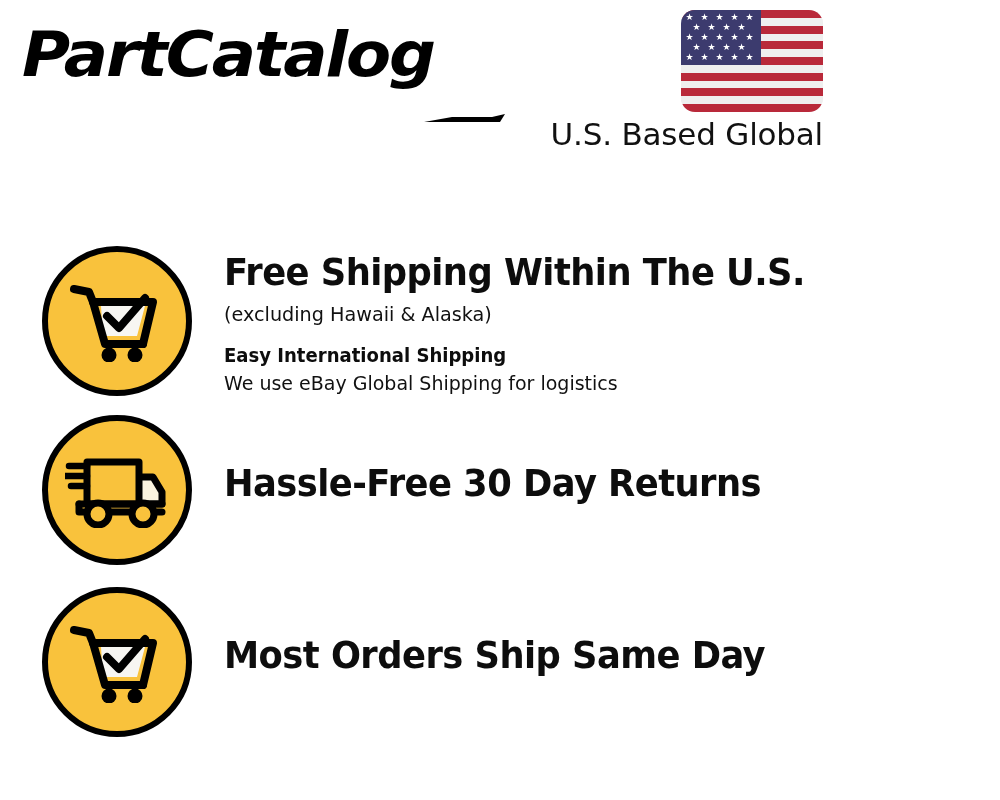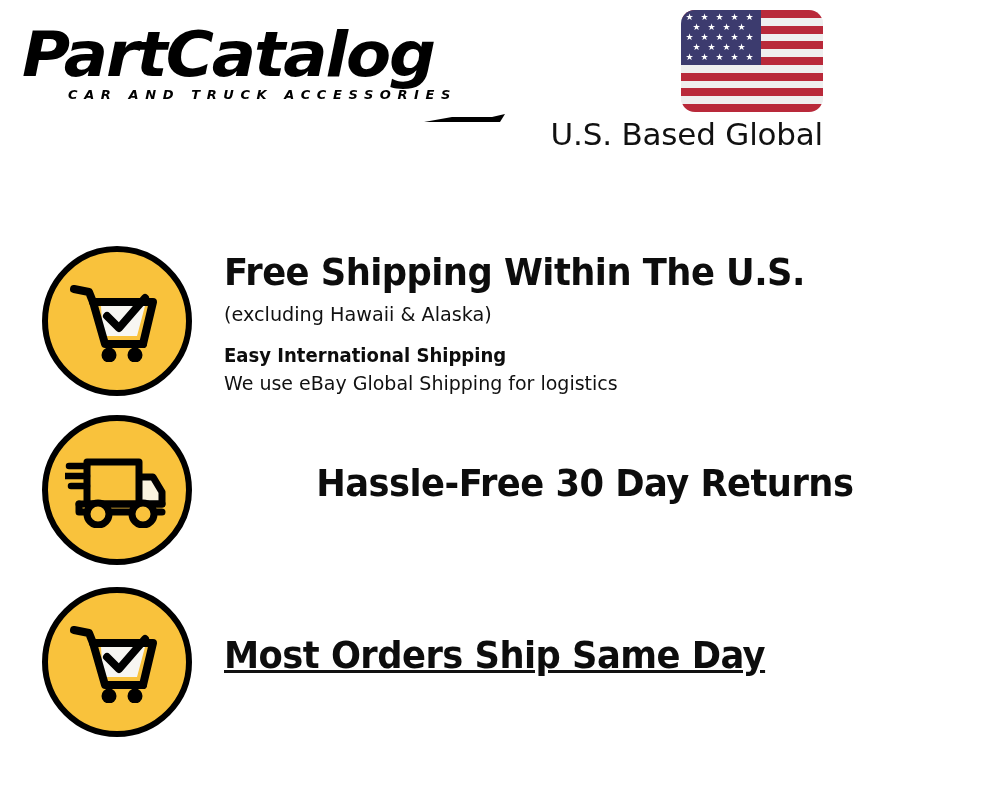--- a/index.html
+++ b/index.html
@@ -127,21 +127,21 @@
   }
   .feature-row {
     position: absolute;
     left: 0;
     width: 1000px;
     display: flex;
     align-items: flex-start;
   }
   .feature-row.row-1 { top: 16px; }
   .feature-row.row-2 { top: 185px; }
-  .feature-row.row-3 { top: 357px; text-decoration: underline; }
+  .feature-row.row-3 { top: 357px; }
 
   .badge {
     flex: 0 0 auto;
     width: 150px;
     height: 150px;
     margin-left: 42px;
     border-radius: 50%;
     background: #f9c23c;
     border: 6px solid #000000;
     box-sizing: border-box;
@@ -153,21 +153,21 @@
     top: 50%;
     transform: translate(-50%, -50%);
   }
 
   .feature-text {
     flex: 1 1 auto;
     margin-left: 32px;
     padding-top: 2px;
   }
   .feature-row.row-1 .feature-text { padding-top: 3px; }
-  .feature-row.row-2 .feature-text { padding-top: 45px; text-align: center; }
+  .feature-row.row-2 .feature-text { padding-top: 45px; }
   .feature-row.row-3 .feature-text { padding-top: 45px; }
 
   .feature-title {
     font-family: "DejaVu Sans", sans-serif;
     font-weight: bold;
     font-size: 38px;
     line-height: 46px;
     letter-spacing: -0.6px;
     color: #0d0d0d;
     white-space: nowrap;
@@ -208,21 +208,20 @@
     transform-origin: left center;
   }
 </style>
 </head>
 <body>
 
 <div class="header">
 
   <div class="brand">
     <div class="brand-wordmark">PartCatalog</div>
-    <div class="brand-tagline">CAR AND TRUCK ACCESSORIES</div>
     <div class="brand-swoosh">
       <svg width="84" height="18" viewBox="0 0 84 18">
         <path d="M2 16 L78 16 L83 8 L70 11 L30 11 Z" fill="#000000"></path>
       </svg>
     </div>
   </div>
 
   <div class="seller-block">
     <div class="flag">
       <div class="stripe red" style="top:0%"></div>

